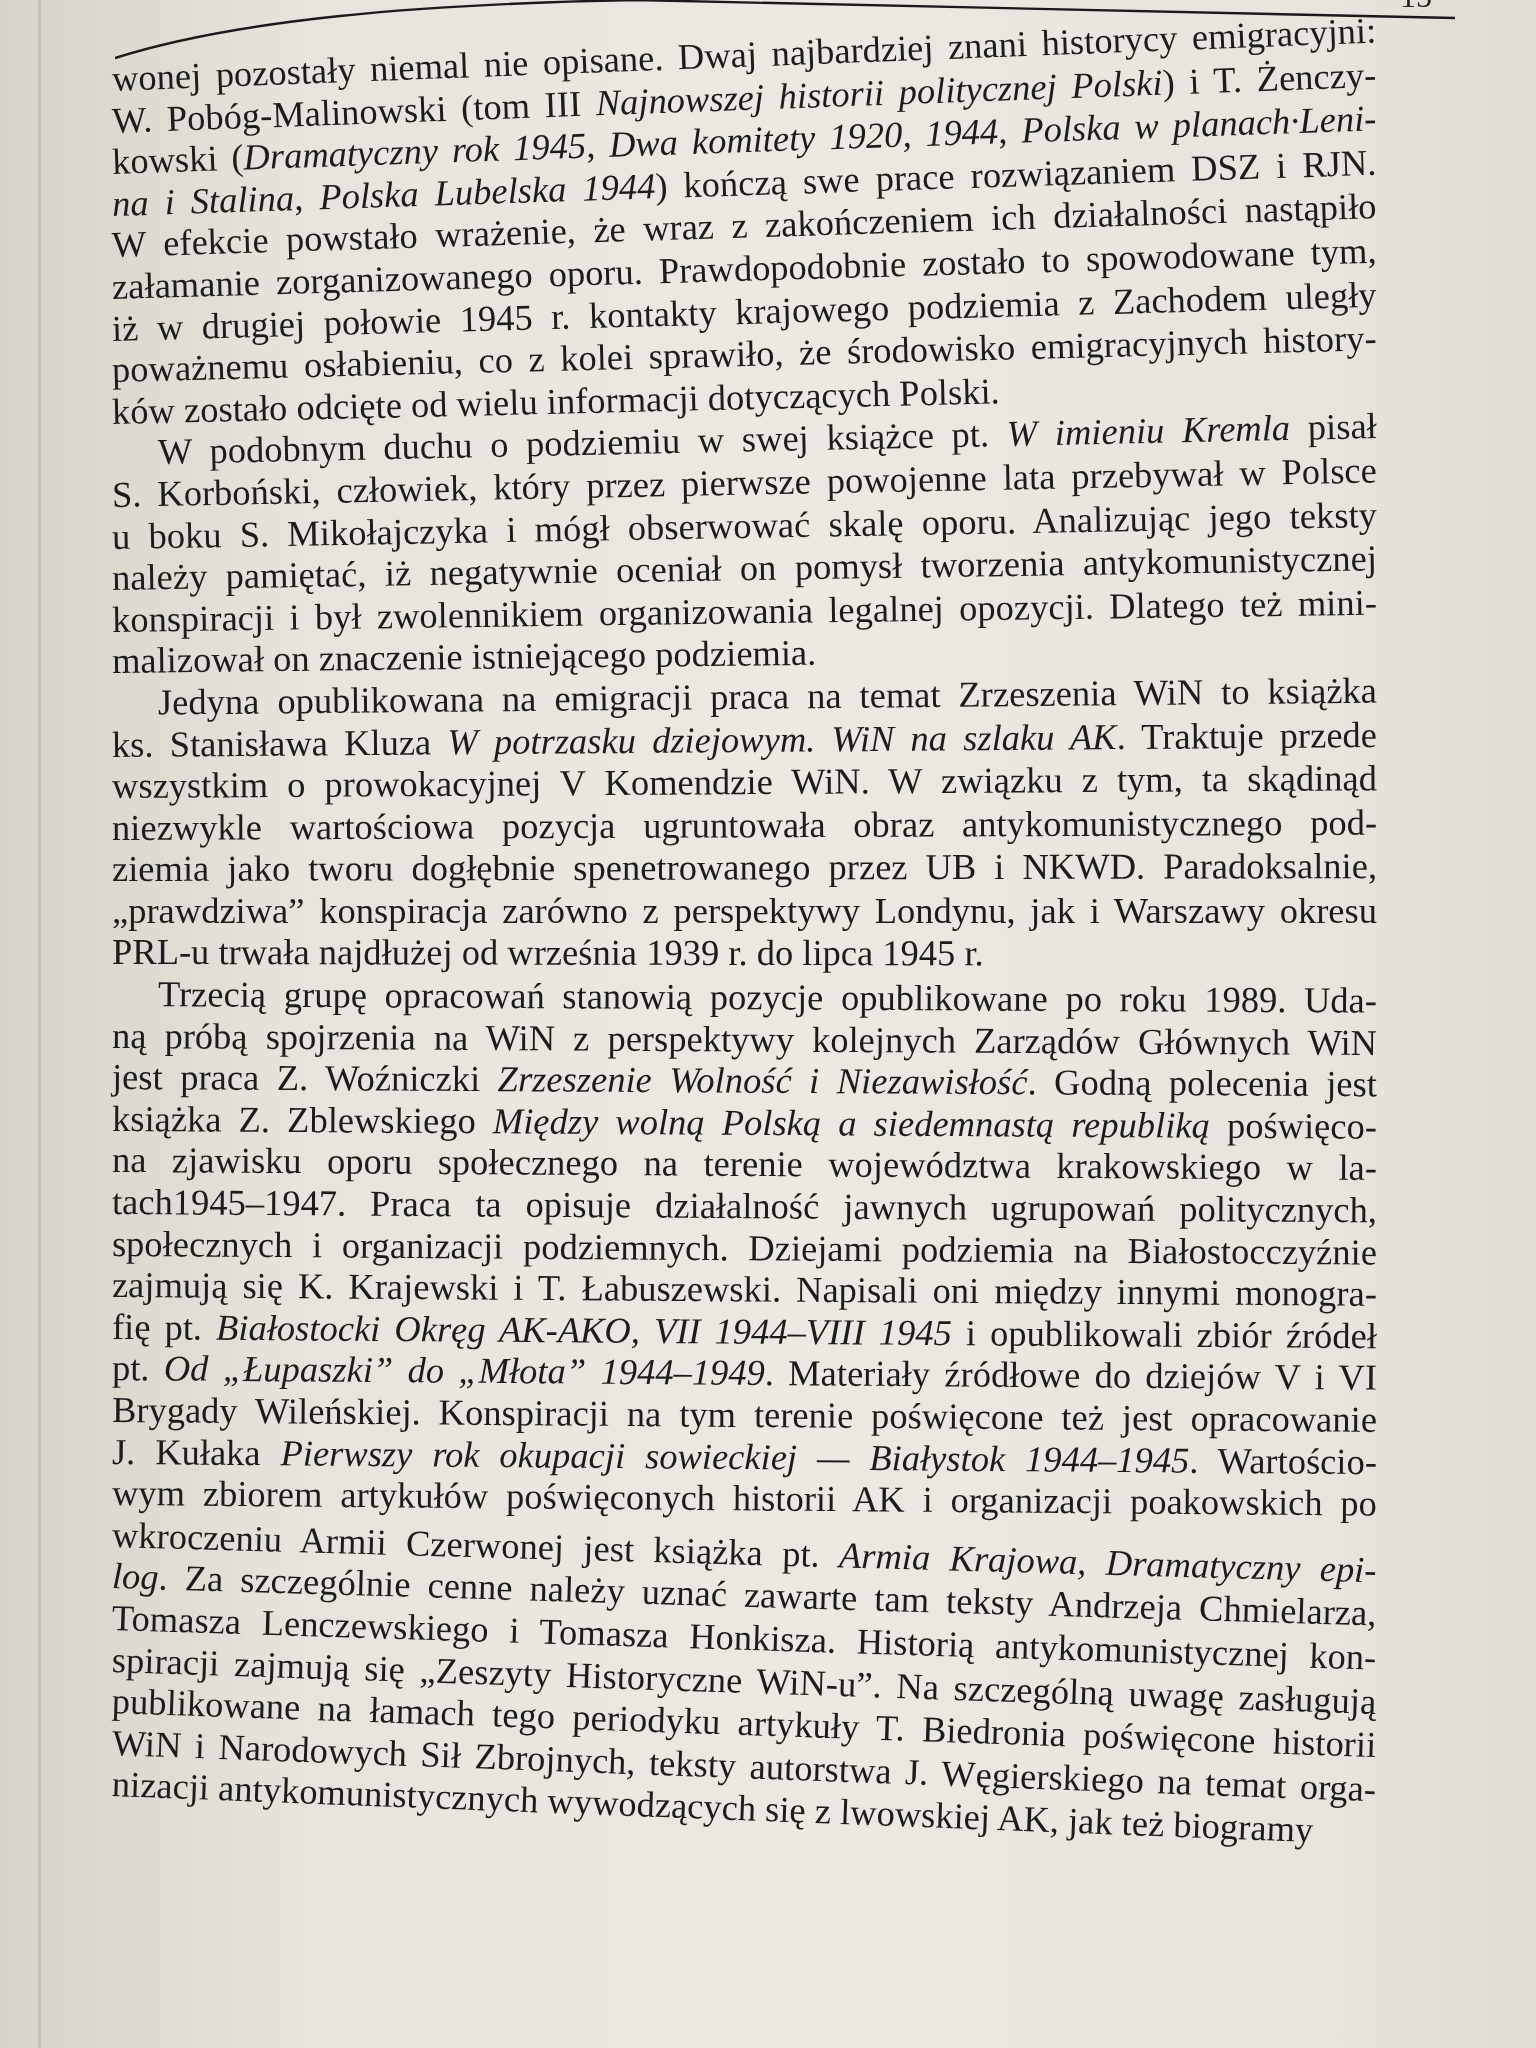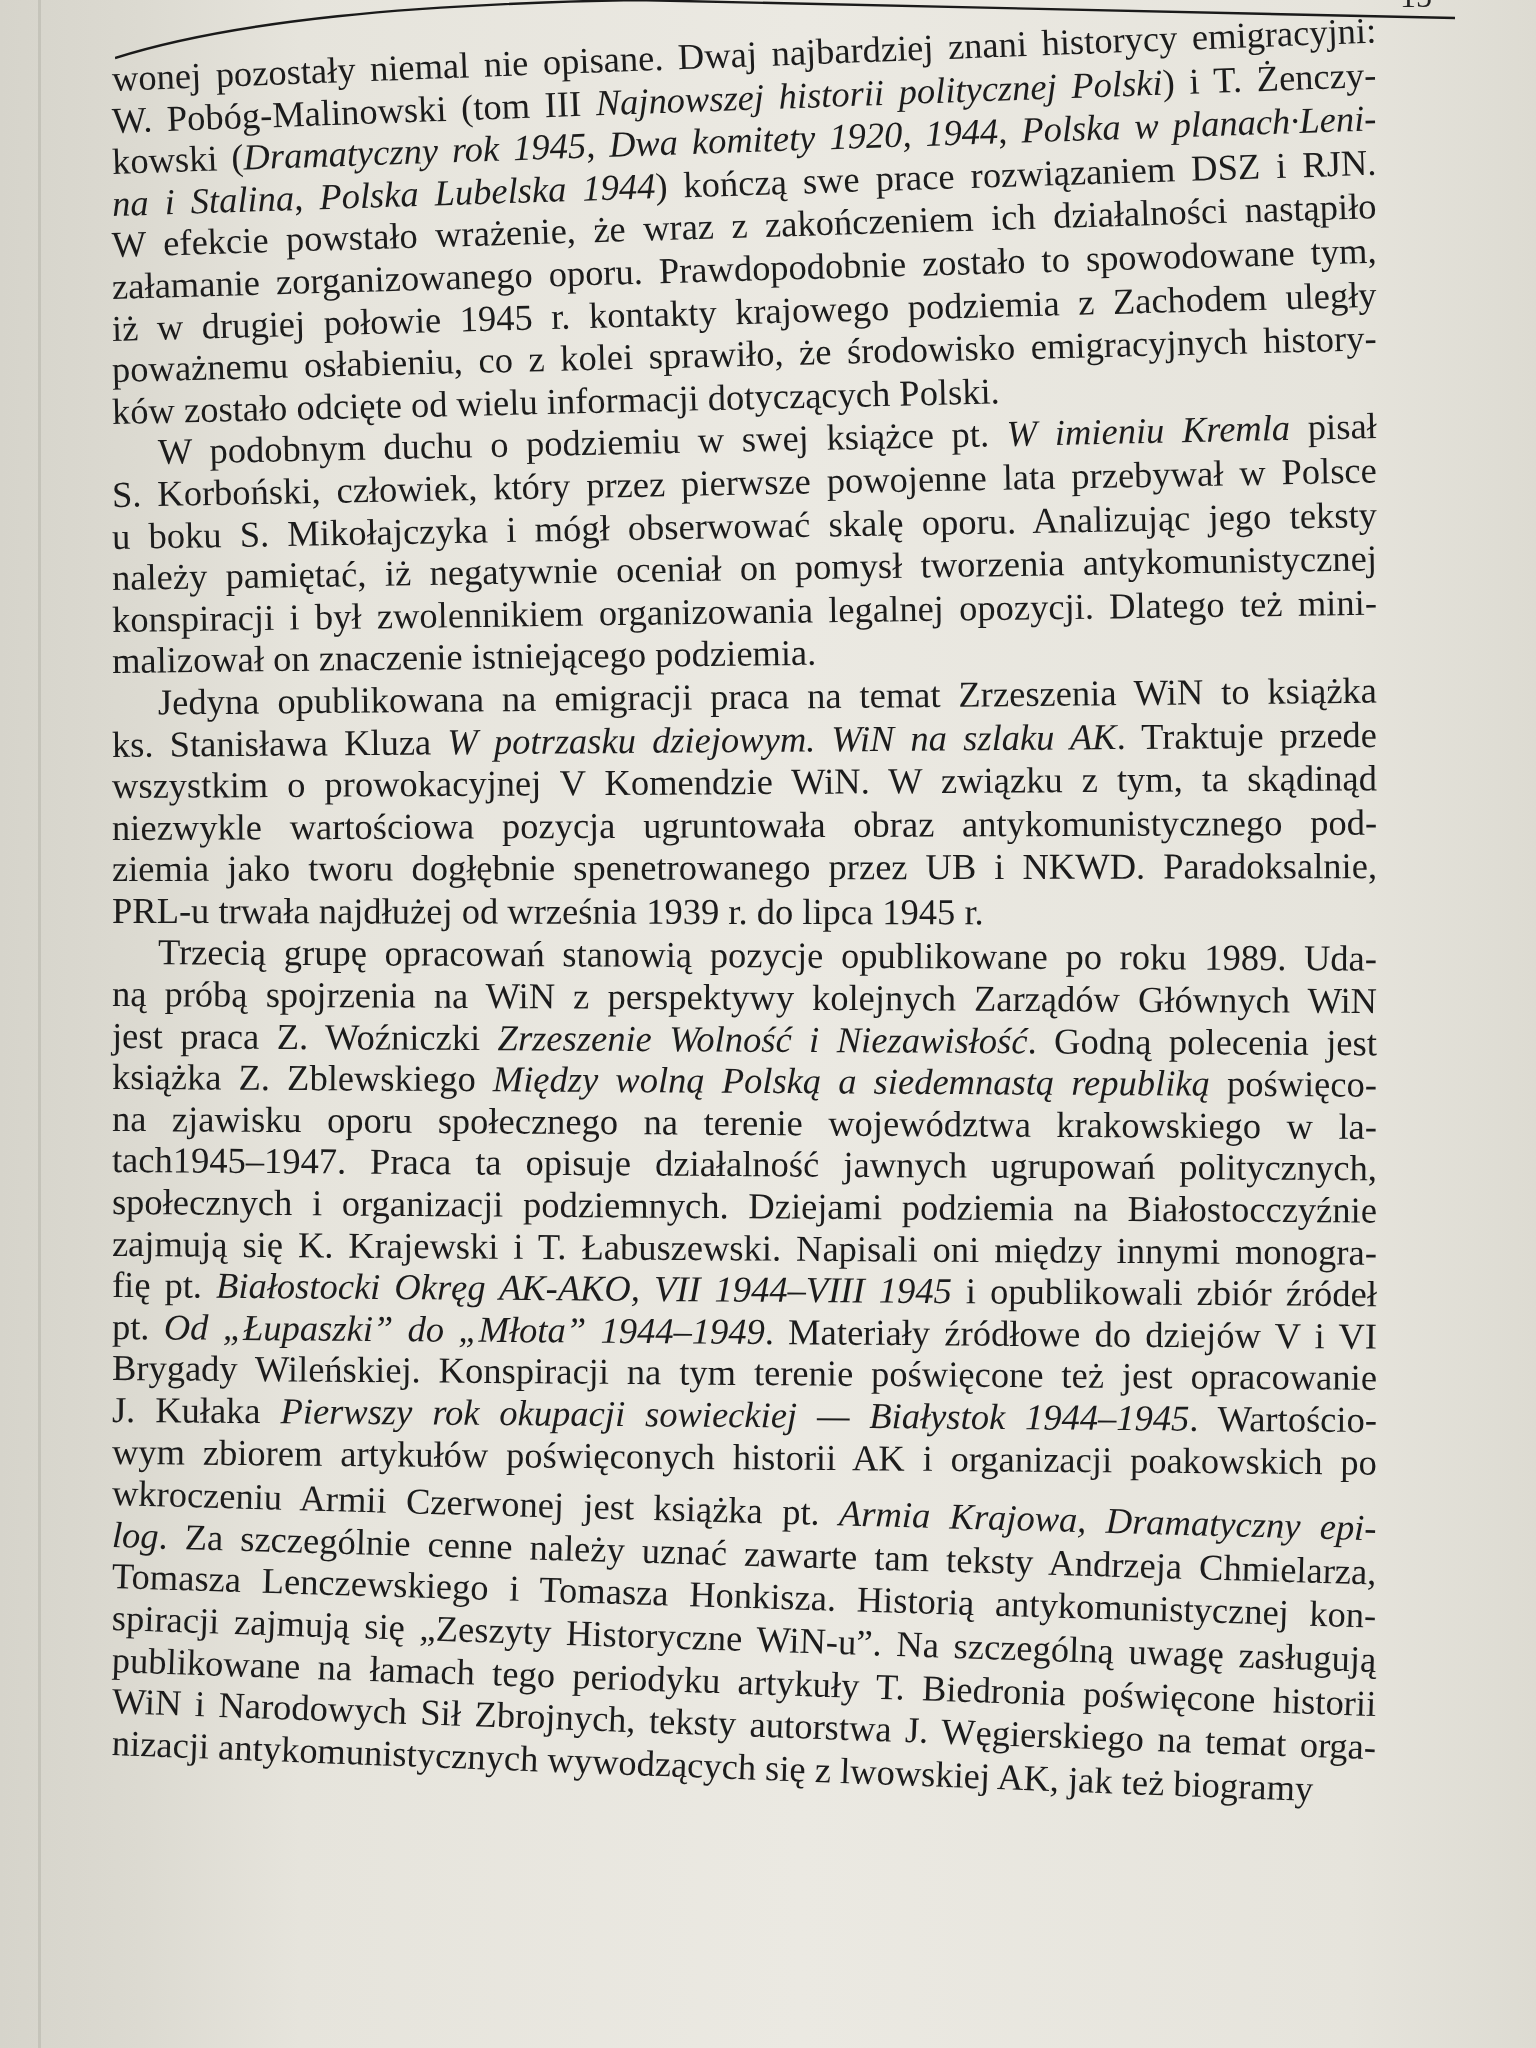--- a/index.html
+++ b/index.html
@@ -102,20 +102,21 @@
         <span class="line" style="transform: rotate(-0.89deg);"><span class="seg">należy pamiętać, iż negatywnie oceniał on pomysł tworzenia antykomunistycznej</span></span>
         <span class="line" style="transform: rotate(-0.78deg);"><span class="seg">konspiracji i był zwolennikiem organizowania legalnej opozycji. Dlatego też mini-</span></span>
         <span class="line last" style="transform: rotate(-0.67deg);"><span class="seg">malizował on znaczenie istniejącego podziemia.</span></span>
       </div>
       <div>
         <span class="line indent" style="transform: rotate(-0.56deg);"><span class="seg">Jedyna opublikowana na emigracji praca na temat Zrzeszenia WiN to książka</span></span>
         <span class="line" style="transform: rotate(-0.45deg);"><span class="seg">ks. Stanisława Kluza </span><span class="seg i">W potrzasku dziejowym. WiN na szlaku AK</span><span class="seg">. Traktuje przede</span></span>
         <span class="line" style="transform: rotate(-0.35deg);"><span class="seg">wszystkim o prowokacyjnej V Komendzie WiN. W związku z tym, ta skądinąd</span></span>
         <span class="line" style="transform: rotate(-0.24deg);"><span class="seg">niezwykle wartościowa pozycja ugruntowała obraz antykomunistycznego pod-</span></span>
         <span class="line" style="transform: rotate(-0.13deg);"><span class="seg">ziemia jako tworu dogłębnie spenetrowanego przez UB i NKWD. Paradoksalnie,</span></span>
+        <span class="line" style="transform: rotate(-0.02deg);"><span class="seg">„prawdziwa” konspiracja zarówno z perspektywy Londynu, jak i Warszawy okresu</span></span>
         <span class="line last" style="transform: rotate(0.09deg);"><span class="seg">PRL-u trwała najdłużej od września 1939 r. do lipca 1945 r.</span></span>
       </div>
       <div>
         <span class="line indent" style="transform: rotate(0.3deg);"><span class="seg">Trzecią grupę opracowań stanowią pozycje opublikowane po roku 1989. Uda-</span></span>
         <span class="line" style="transform: rotate(0.32deg);"><span class="seg">ną próbą spojrzenia na WiN z perspektywy kolejnych Zarządów Głównych WiN</span></span>
         <span class="line" style="transform: rotate(0.33deg);"><span class="seg">jest praca Z. Woźniczki </span><span class="seg i">Zrzeszenie Wolność i Niezawisłość</span><span class="seg">. Godną polecenia jest</span></span>
         <span class="line" style="transform: rotate(0.35deg);"><span class="seg">książka Z. Zblewskiego </span><span class="seg i">Między wolną Polską a siedemnastą republiką</span><span class="seg"> poświęco-</span></span>
         <span class="line" style="transform: rotate(0.36deg);"><span class="seg">na zjawisku oporu społecznego na terenie województwa krakowskiego w la-</span></span>
         <span class="line" style="transform: rotate(0.38deg);"><span class="seg">tach1945–1947. Praca ta opisuje działalność jawnych ugrupowań politycznych,</span></span>
         <span class="line" style="transform: rotate(0.39deg);"><span class="seg">społecznych i organizacji podziemnych. Dziejami podziemia na Białostocczyźnie</span></span>

